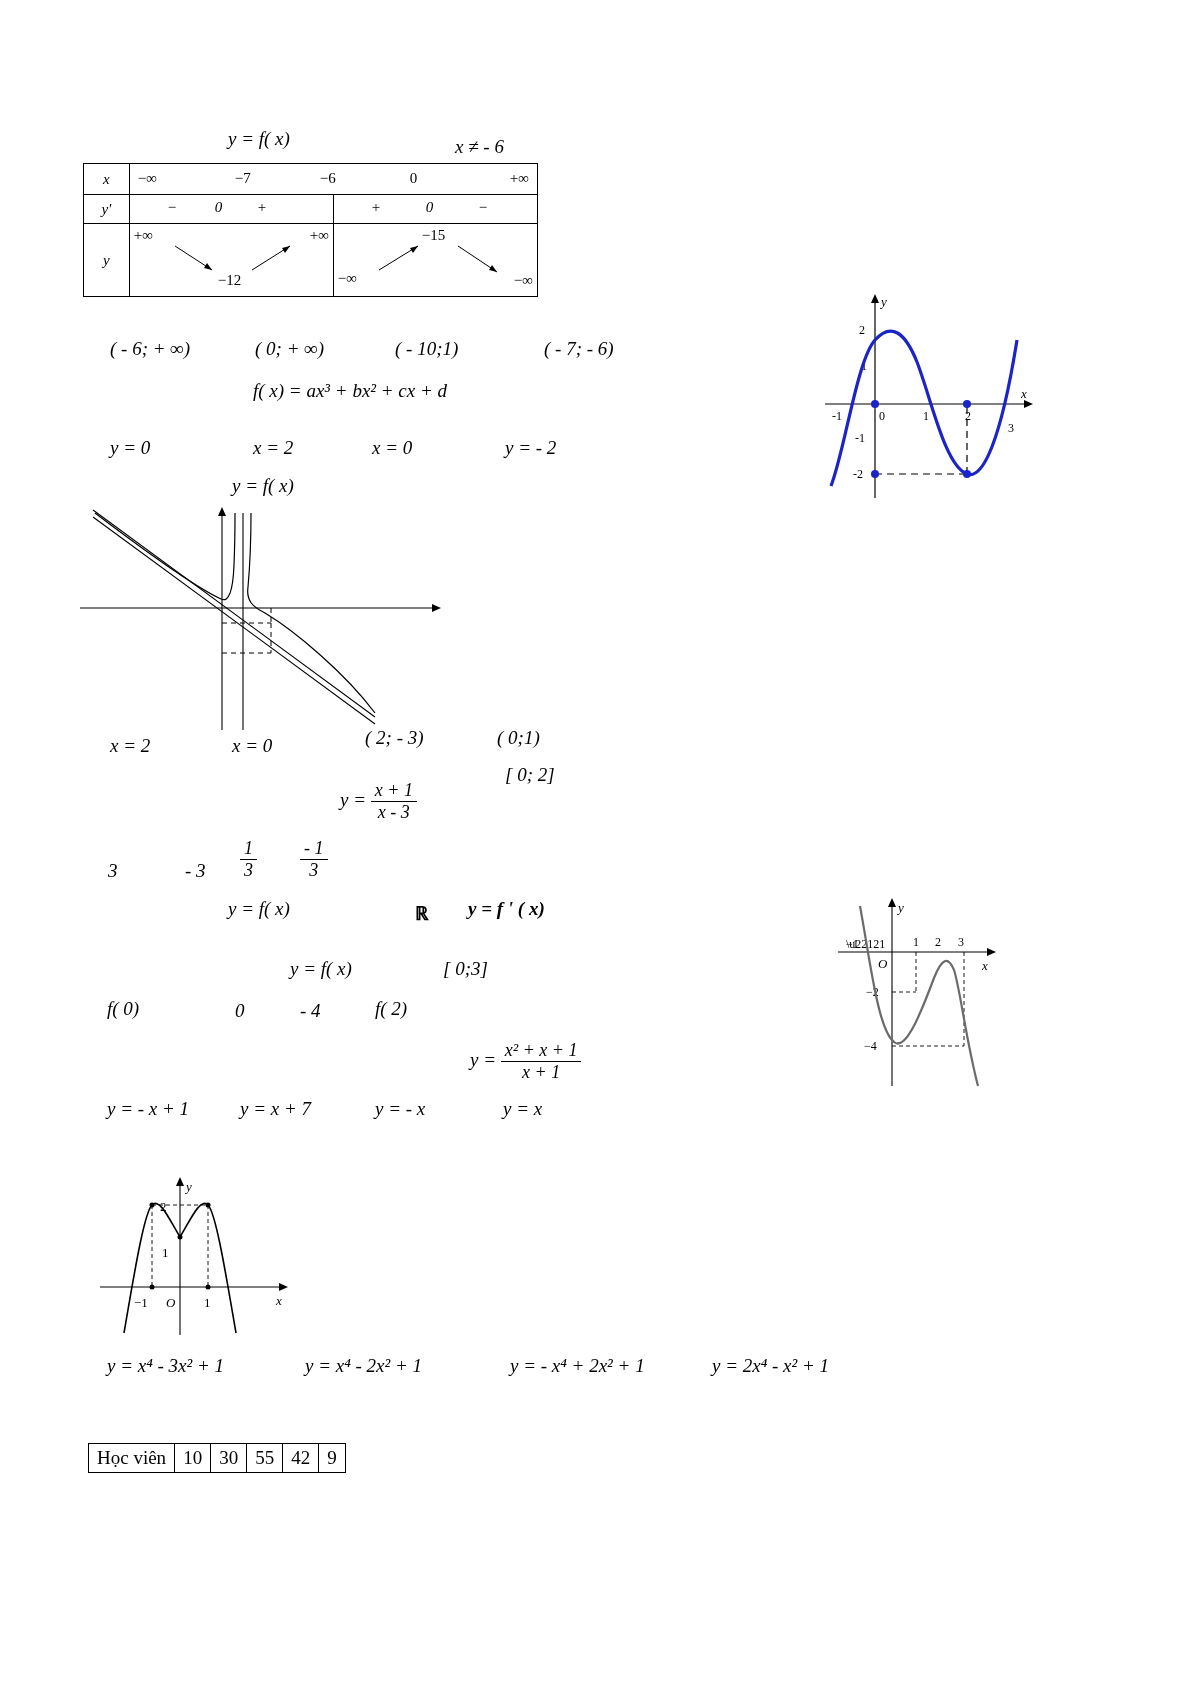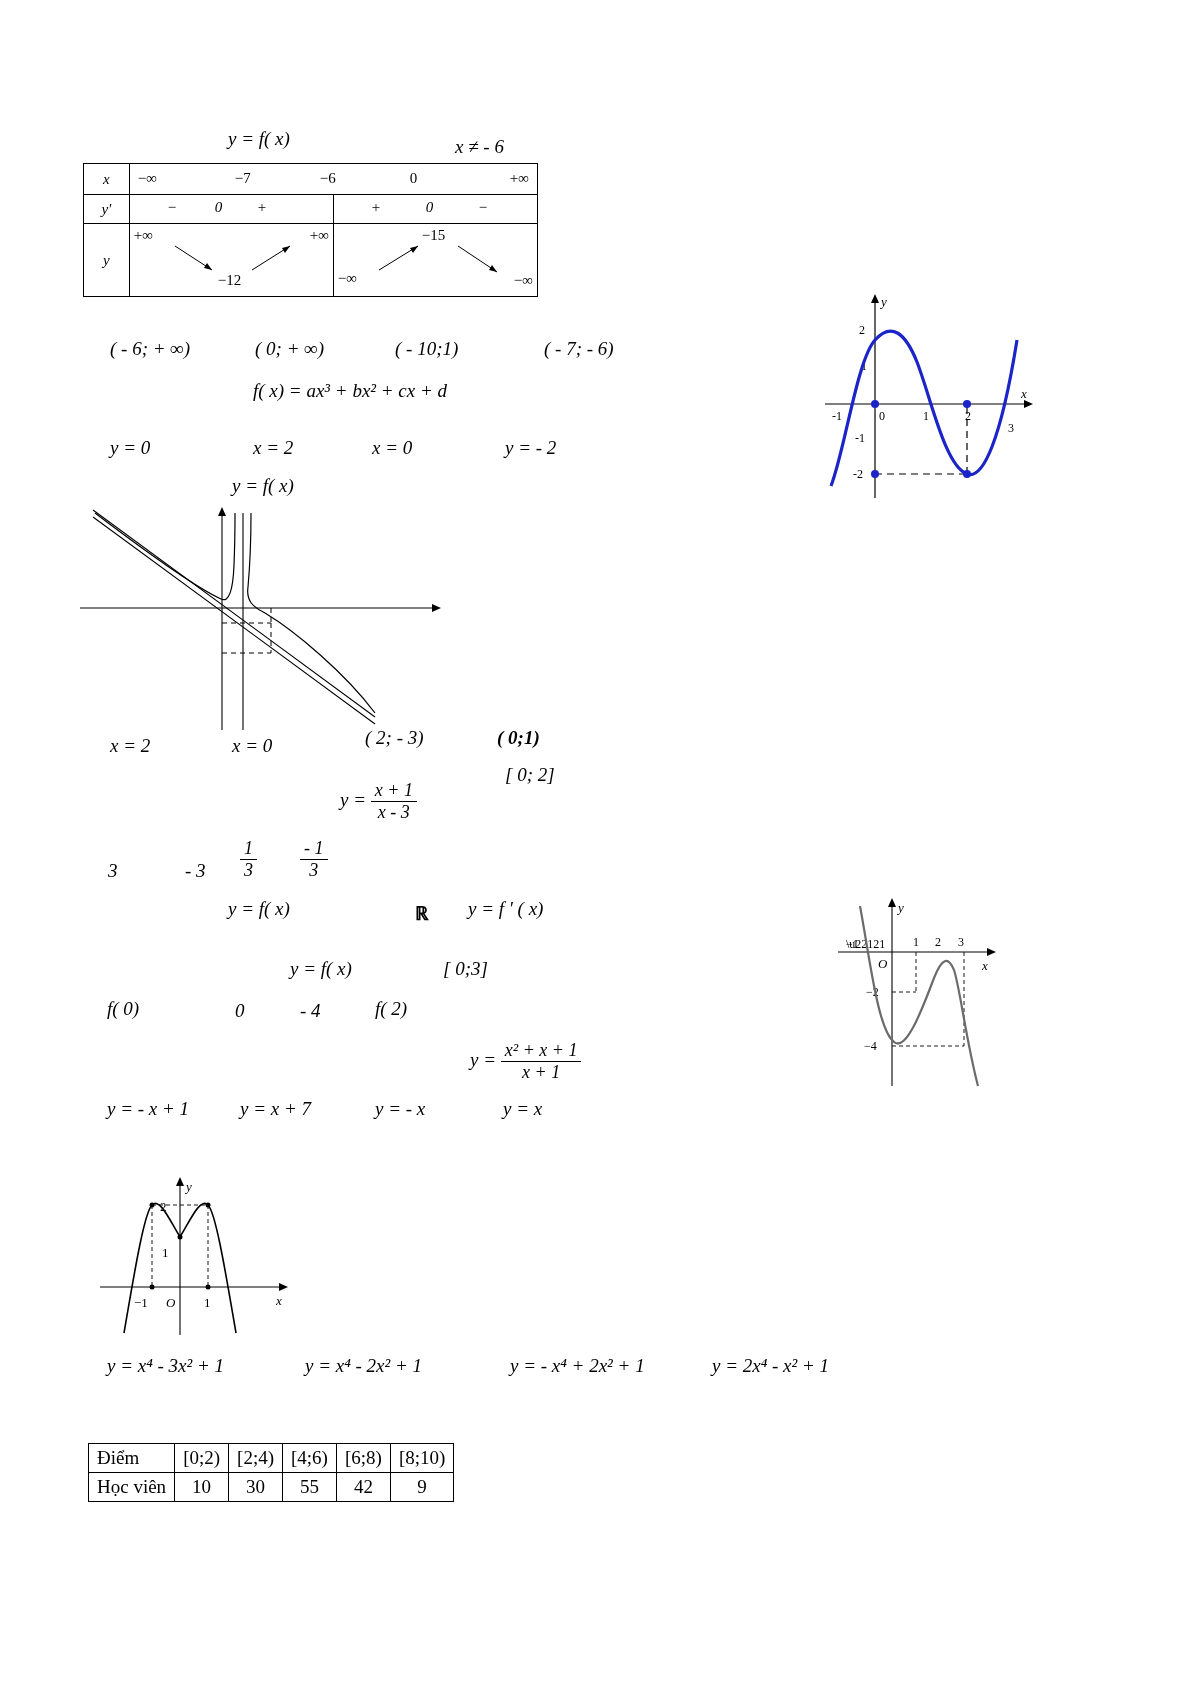--- a/index.html
+++ b/index.html
@@ -201,21 +201,21 @@
     <line x1="147" y1="128" x2="196" y2="128" stroke="#000" stroke-width="1" stroke-dasharray="5,4"></line>
     <line x1="196" y1="113" x2="196" y2="128" stroke="#000" stroke-width="1" stroke-dasharray="5,4"></line>
     <line x1="147" y1="158" x2="196" y2="158" stroke="#000" stroke-width="1" stroke-dasharray="5,4"></line>
     <line x1="196" y1="128" x2="196" y2="158" stroke="#000" stroke-width="1" stroke-dasharray="5,4"></line>
   </svg>
 </div>
 
 <div class="abs txt math" style="left:110px; top:735px;">x = 2</div>
 <div class="abs txt math" style="left:232px; top:735px;">x = 0</div>
 <div class="abs txt math" style="left:365px; top:727px;">( 2; - 3)</div>
-<div class="abs txt math" style="left:497px; top:727px;font-weight:bold;">( 0;1)</div>
+<div class="abs txt math" style="left:497px; top:727px;">( 0;1)</div>
 
 <div class="abs" style="left:340px; top:780px; font-size:19px;">
   <span class="math">y =</span>
   <span class="frac" style="font-size:18px;">
     <span class="num math">x + 1</span>
     <span class="den math">x - 3</span>
   </span>
 </div>
 <div class="abs txt math" style="left:505px; top:764px;text-align:center;">[ 0; 2]</div>
 
@@ -229,21 +229,21 @@
 </div>
 <div class="abs" style="left:300px; top:838px;">
   <span class="frac" style="font-size:18px;">
     <span class="num math">- 1</span>
     <span class="den math">3</span>
   </span>
 </div>
 
 <div class="abs txt math" style="left:228px; top:898px;">y = f( x)</div>
 <div class="abs txt" style="left:415px; top:900px; font-weight:600;">ℝ</div>
-<div class="abs txt math" style="left:468px; top:898px;">y = f ' ( x)</div>
+<div class="abs txt math" style="left:468px; top:898px;font-weight:bold;">y = f ' ( x)</div>
 
 <div class="abs txt math" style="left:290px; top:958px;">y = f( x)</div>
 <div class="abs txt math" style="left:443px; top:958px;">[ 0;3]</div>
 
 <div class="abs txt math" style="left:107px; top:998px;">f( 0)</div>
 <div class="abs txt math" style="left:235px; top:1000px;">0</div>
 <div class="abs txt math" style="left:300px; top:1000px;">- 4</div>
 <div class="abs txt math" style="left:375px; top:998px;">f( 2)</div>
 
 <div class="abs" style="left:830px; top:890px;">
@@ -312,28 +312,20 @@
   </svg>
 </div>
 
 <div class="abs txt math" style="left:107px; top:1355px;">y = x⁴ - 3x² + 1</div>
 <div class="abs txt math" style="left:305px; top:1355px;">y = x⁴ - 2x² + 1</div>
 <div class="abs txt math" style="left:510px; top:1355px;font-family:Liberation Serif, serif;">y = - x⁴ + 2x² + 1</div>
 <div class="abs txt math" style="left:712px; top:1355px;">y = 2x⁴ - x² + 1</div>
 
 <table class="abs" id="scoretable">
   <tbody>
-      <tr>
-    <td class="lbl">Điểm</td>
-    <td>[0;2)</td>
-    <td>[2;4)</td>
-    <td>[4;6)</td>
-    <td>[6;8)</td>
-    <td>[8;10)</td>
-  </tr>
   <tr>
     <td class="lbl">Học viên</td>
     <td>10</td>
     <td>30</td>
     <td>55</td>
     <td>42</td>
     <td>9</td>
   </tr>
 </tbody>
   </table>

